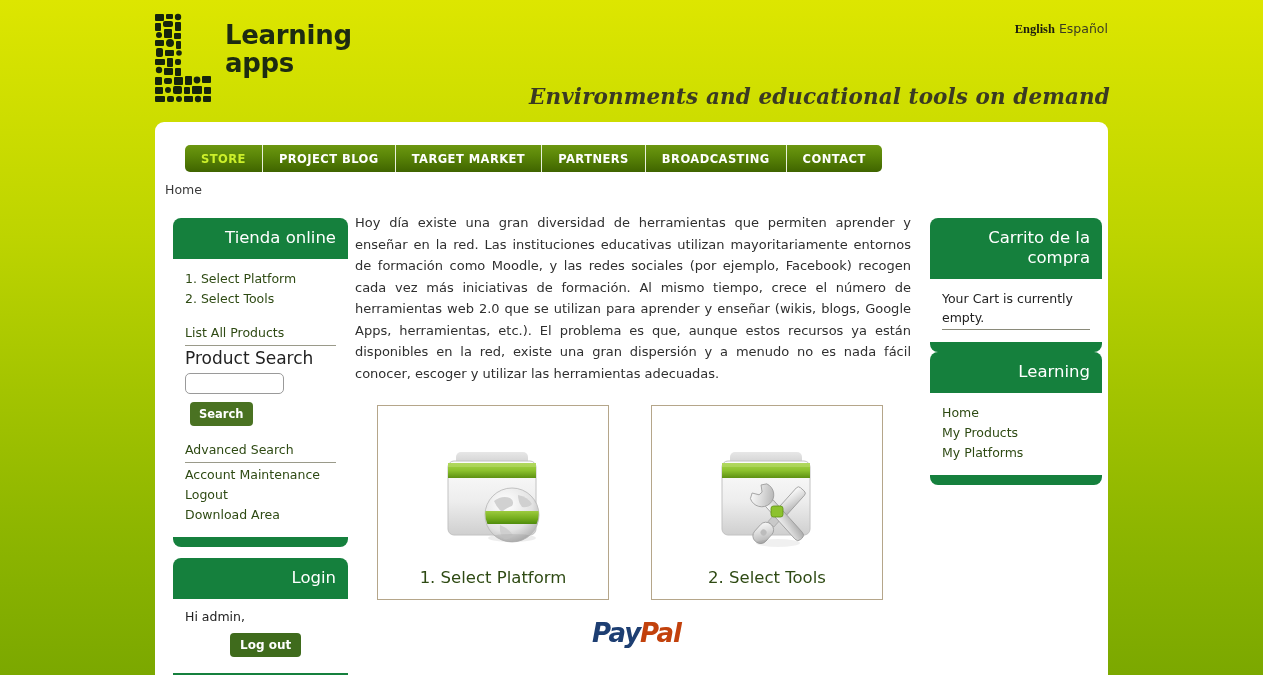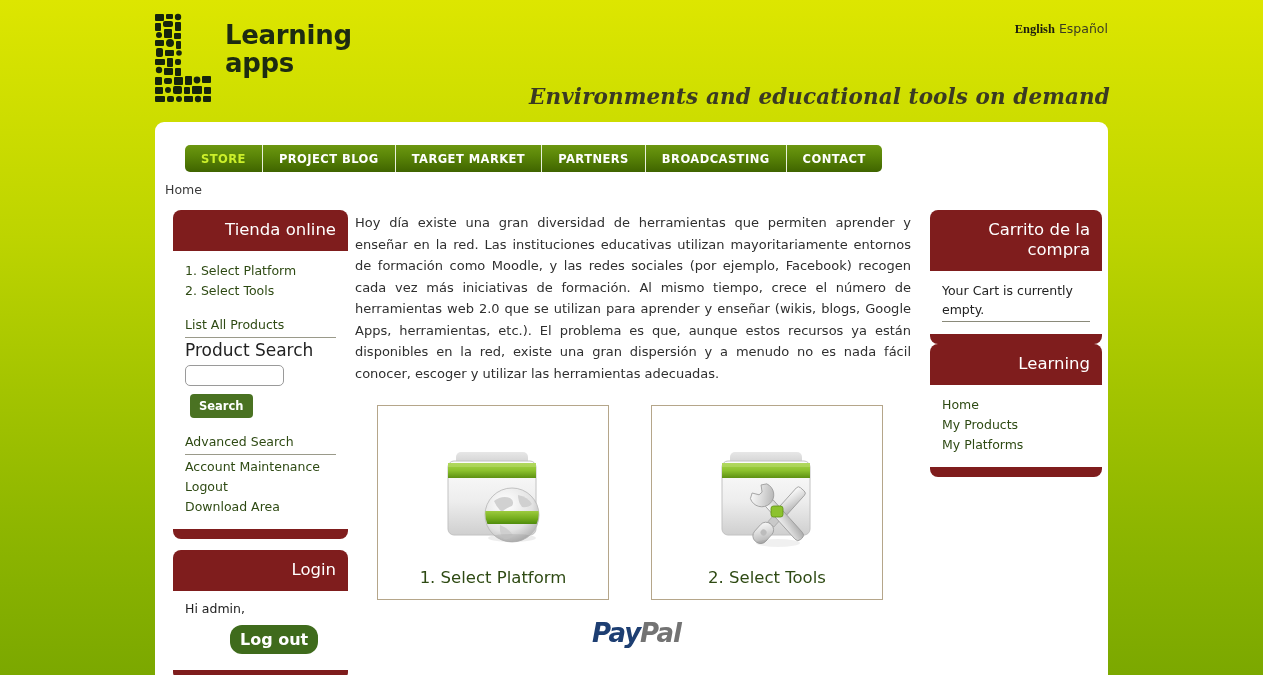--- a/index.html
+++ b/index.html
@@ -73,24 +73,25 @@
 
   
   .breadcrumb {
     position: absolute; left: 10px; top: 60px;
     font-size: 12.5px; color: #3a3a3a;
   }
 
   
   .box {
     position: absolute;
-    background: #7f1d1d;
+    background: #15803d;
     border-radius: 8px;
     padding-bottom: 10px;
     overflow: hidden;
+    margin-top: 8px;
   }
   .box-title {
     color: #ffffff;
     font-size: 16.5px;
     text-align: right;
     padding: 10px 12px 11px 12px;
     line-height: 1.2;
     font-weight: normal;
   }
   .box-body {
@@ -136,22 +137,22 @@
     margin-top: 8px; margin-left: 5px;
     background: #4a7222;
     color: #ffffff; font-size: 11.5px; font-weight: bold;
     border: none; border-radius: 4px;
     padding: 5px 9px; cursor: pointer;
     font-family: "DejaVu Sans", "Liberation Sans", sans-serif;
   }
   .btn-logout {
     display: block; margin: 9px 0 4px 45px;
     background: #3f6b1c; color: #fff;
-    font-size: 16px; font-weight: bold;
-    border: none; border-radius: 12px;
+    font-size: 12px; font-weight: bold;
+    border: none; border-radius: 4px;
     padding: 5px 10px; cursor: pointer;
     font-family: "DejaVu Sans", "Liberation Sans", sans-serif;
   }
   .hi-user { font-size: 12.5px; color: #222; }
   .cart-text { font-size: 12.5px; color: #222; line-height: 19px; }
   .cart-rule { border-bottom: 1px solid #8a8a7a; margin-top: 2px; }
 
   
   .intro {
     position: absolute; left: 200px; top: 90px;
@@ -177,21 +178,21 @@
     margin-top: 6px;
   }
 
   .paypal {
     position: absolute; left: 437px; top: 496px;
     font-family: "DejaVu Sans", "Liberation Sans", sans-serif;
     font-style: italic; font-weight: bold;
     font-size: 26px; letter-spacing: -1px;
   }
   .pp-a { color: #1d3e72; }
-  .pp-b { color: #737373; }
+  .pp-b { color: #c2410c; }
 </style>
 </head>
 <body>
 
 <div class="header">
 
   <div class="logo-block">
     <div class="logo-mark">
       <svg width="62" height="92" viewBox="0 0 62 92">
         <g fill="#16240c">

